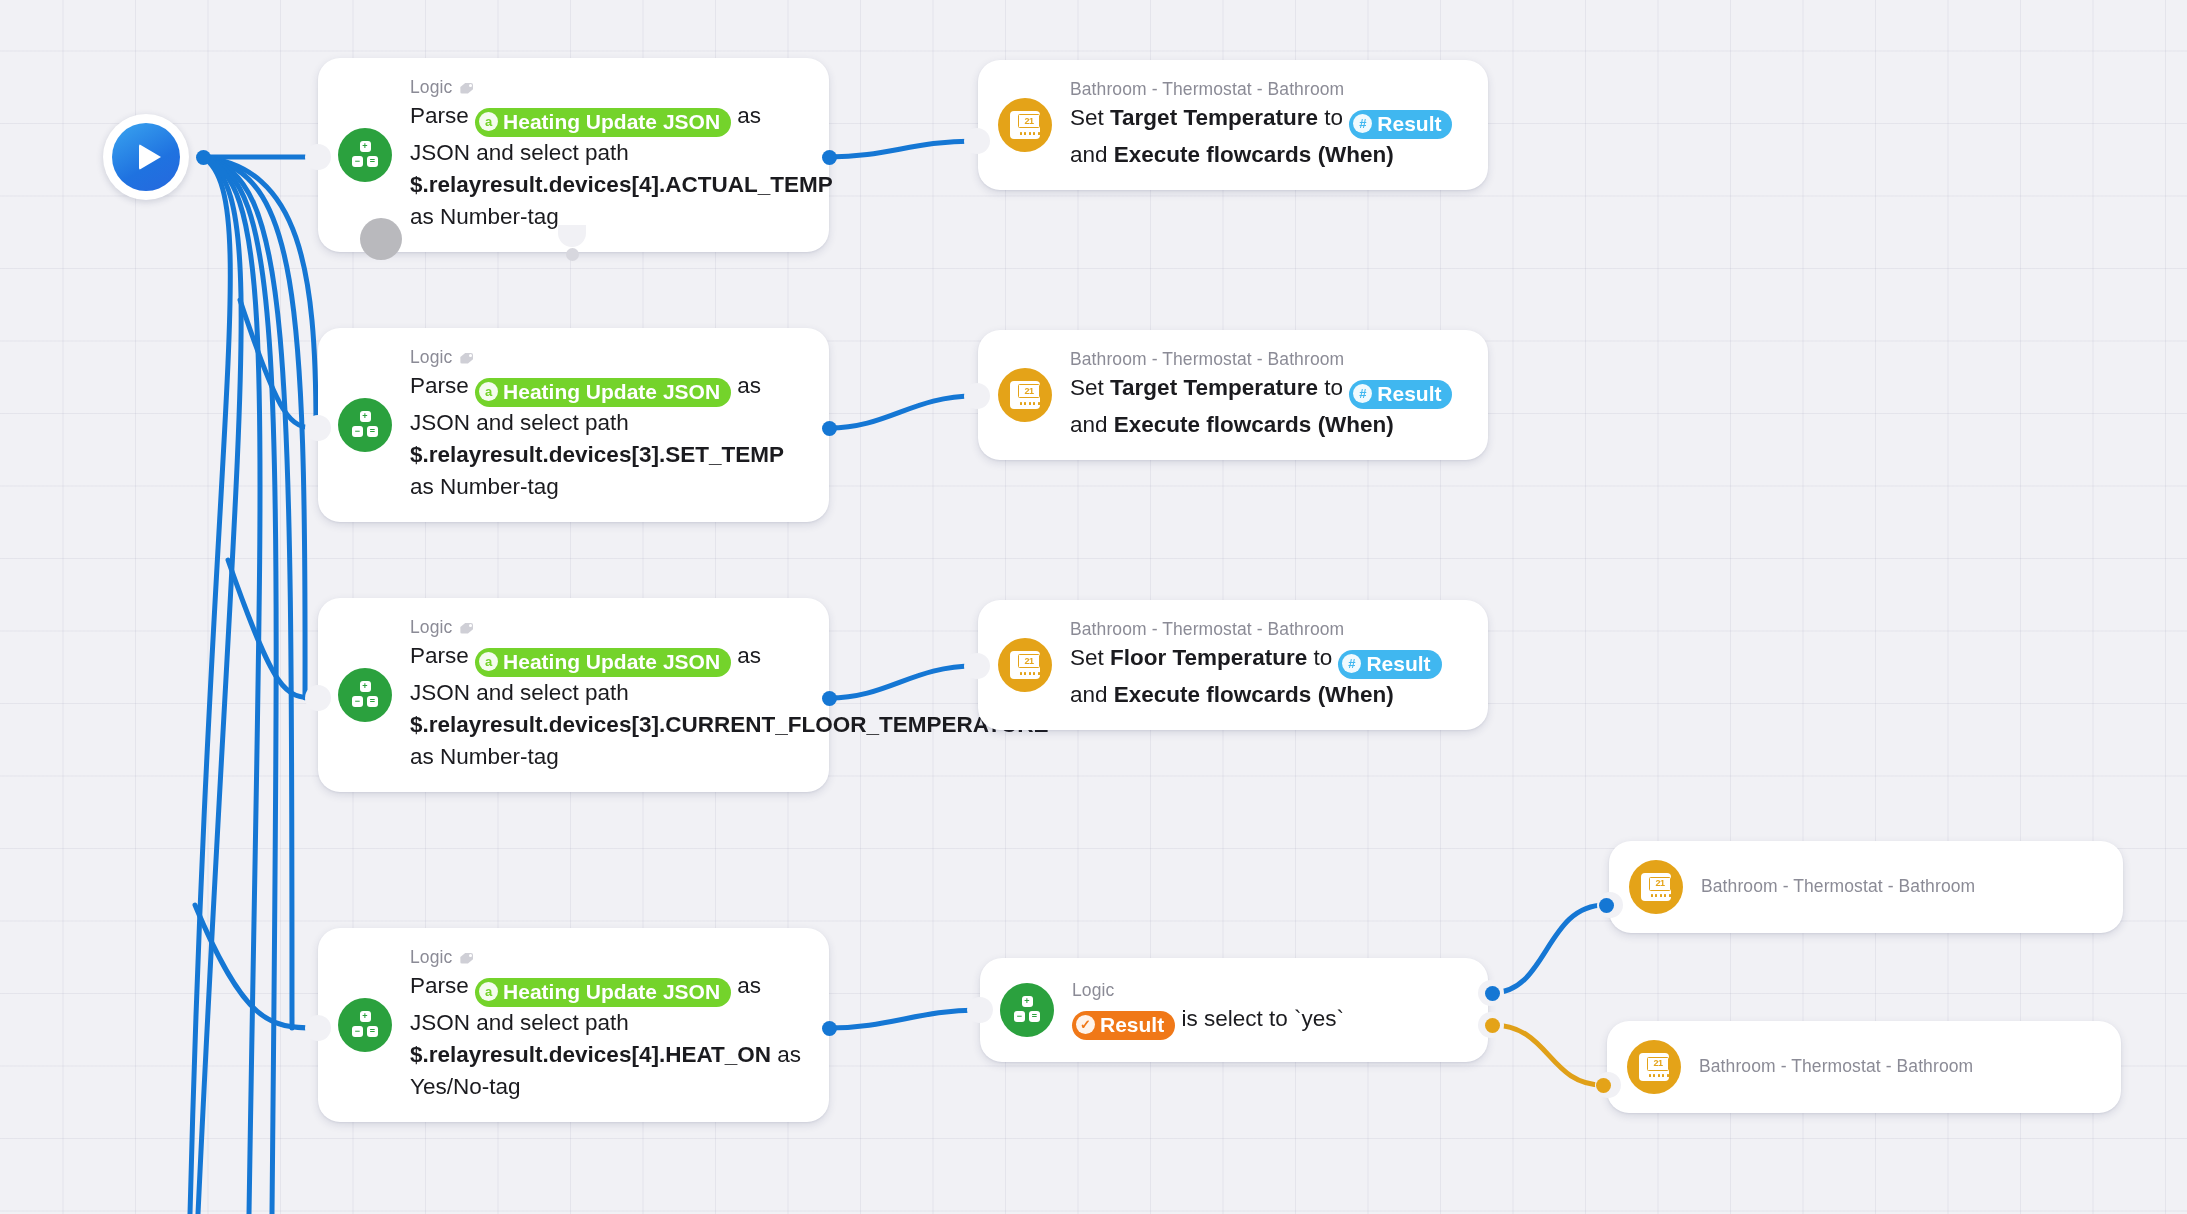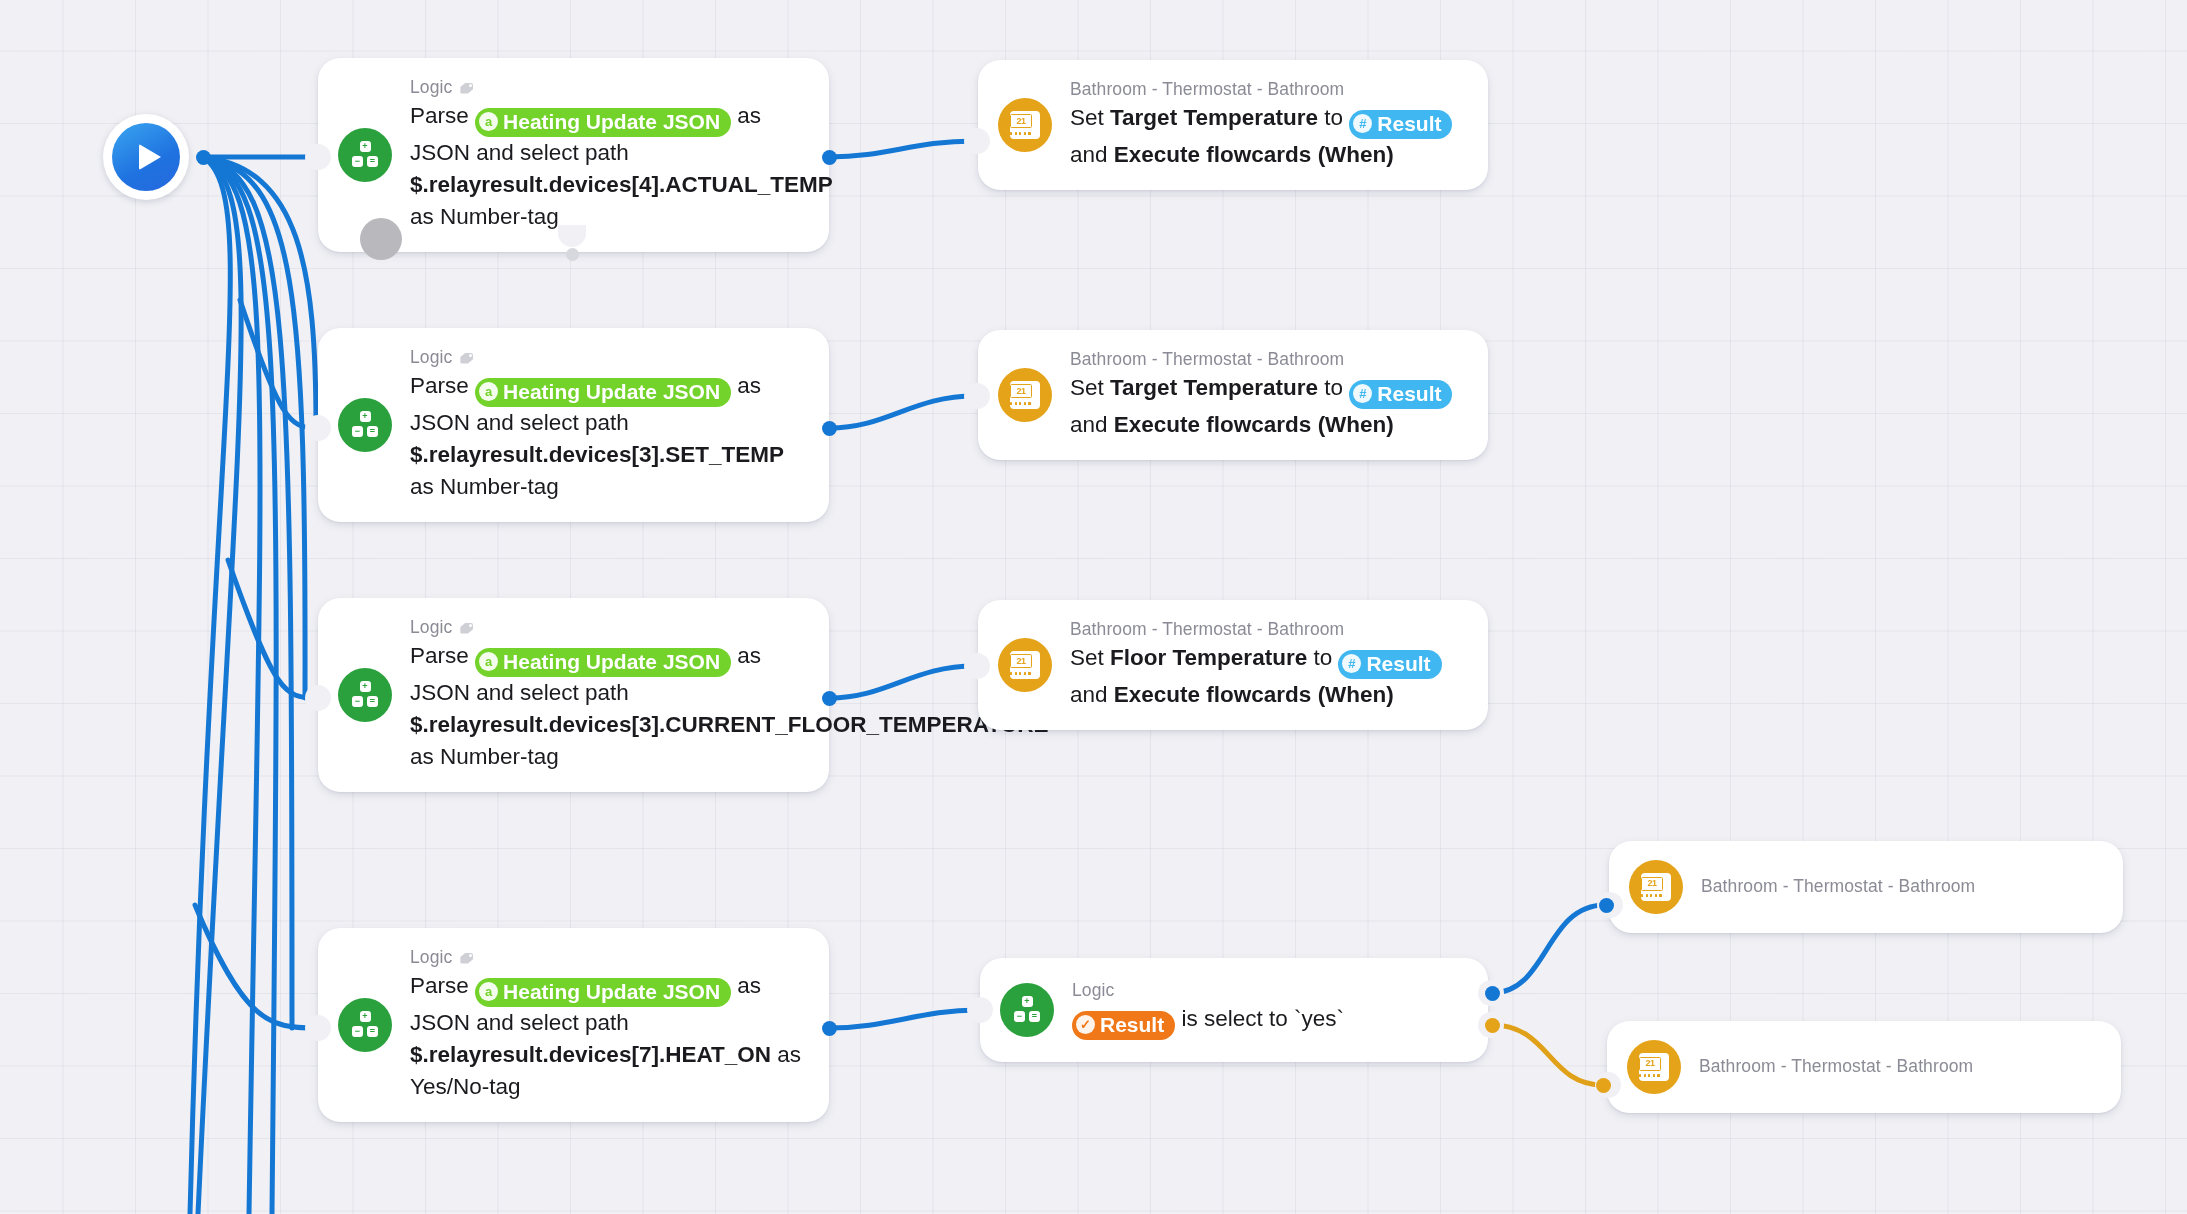--- a/index.html
+++ b/index.html
@@ -87,21 +87,21 @@
   .gl-top  { width: 11px; height: 11px; left: 8.5px;  top: 0; }
   .gl-bl   { width: 11px; height: 11px; left: 1px;    top: 15px; }
   .gl-br   { width: 11px; height: 11px; left: 16px;   top: 15px; }
 
   
   .glyph-thermo {
     width: 30px; height: 28px;
     background: #fff;
     border-radius: 4px;
     position: relative;
-    display: flex; flex-direction: column; align-items: flex-start;
+    display: flex; flex-direction: column; align-items: flex-end;
     padding-top: 3.5px;
   }
   .thermo-screen {
     width: 22px; height: 14px;
     border: 1.2px solid #e4a318;
     border-radius: 1.5px;
     display: flex; align-items: center; justify-content: center;
     font-size: 9px; font-weight: bold; color: #e4a318;
     line-height: 1;
     letter-spacing: -0.5px;
@@ -431,21 +431,21 @@
     </div>
     <div class="card-body">
       <div class="card-eyebrow">
         <span>Logic</span>
         <span class="tag-icon"></span>
       </div>
       <div class="card-text">
         <span>Parse </span><span class="pill green">
             <span class="pill-badge">a</span>
             <span>Heating Update JSON</span>
-          </span><span> as JSON and select path </span><b>$.relayresult.devices[7].HEAT_ON</b><span> as Yes/No-tag</span>
+          </span><span> as JSON and select path </span><b>$.relayresult.devices[4].HEAT_ON</b><span> as Yes/No-tag</span>
       </div>
     </div>
   </div>
   <div class="port blue" style="left:822px; top:1021px;"></div>
 
   <div class="port-notch" style="left:967px; top:997px;"></div>
   <div class="card" style="left:980px; top:958px; width:508px; padding-top:22px; padding-bottom:22px;">
     <div class="card-icon green">
       <div class="glyph-logic">
           <i class="gl-top">+</i>

